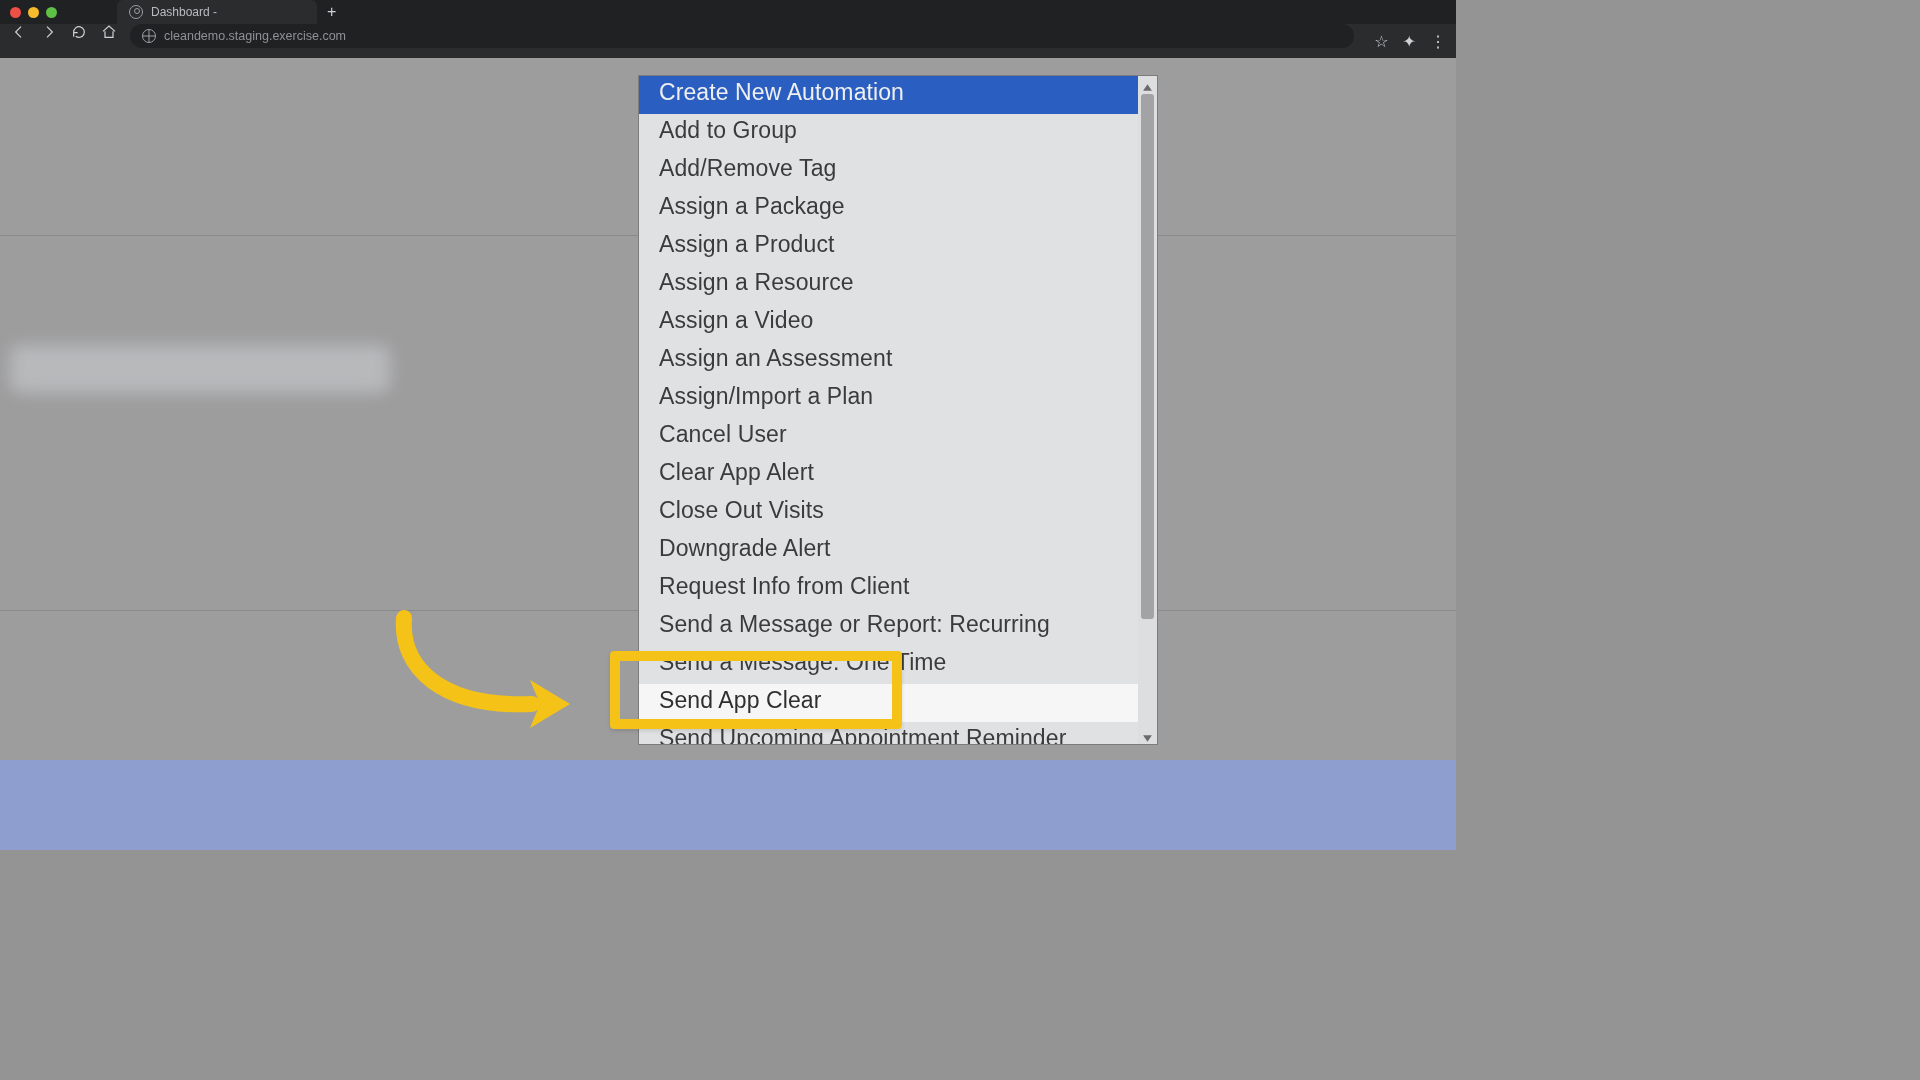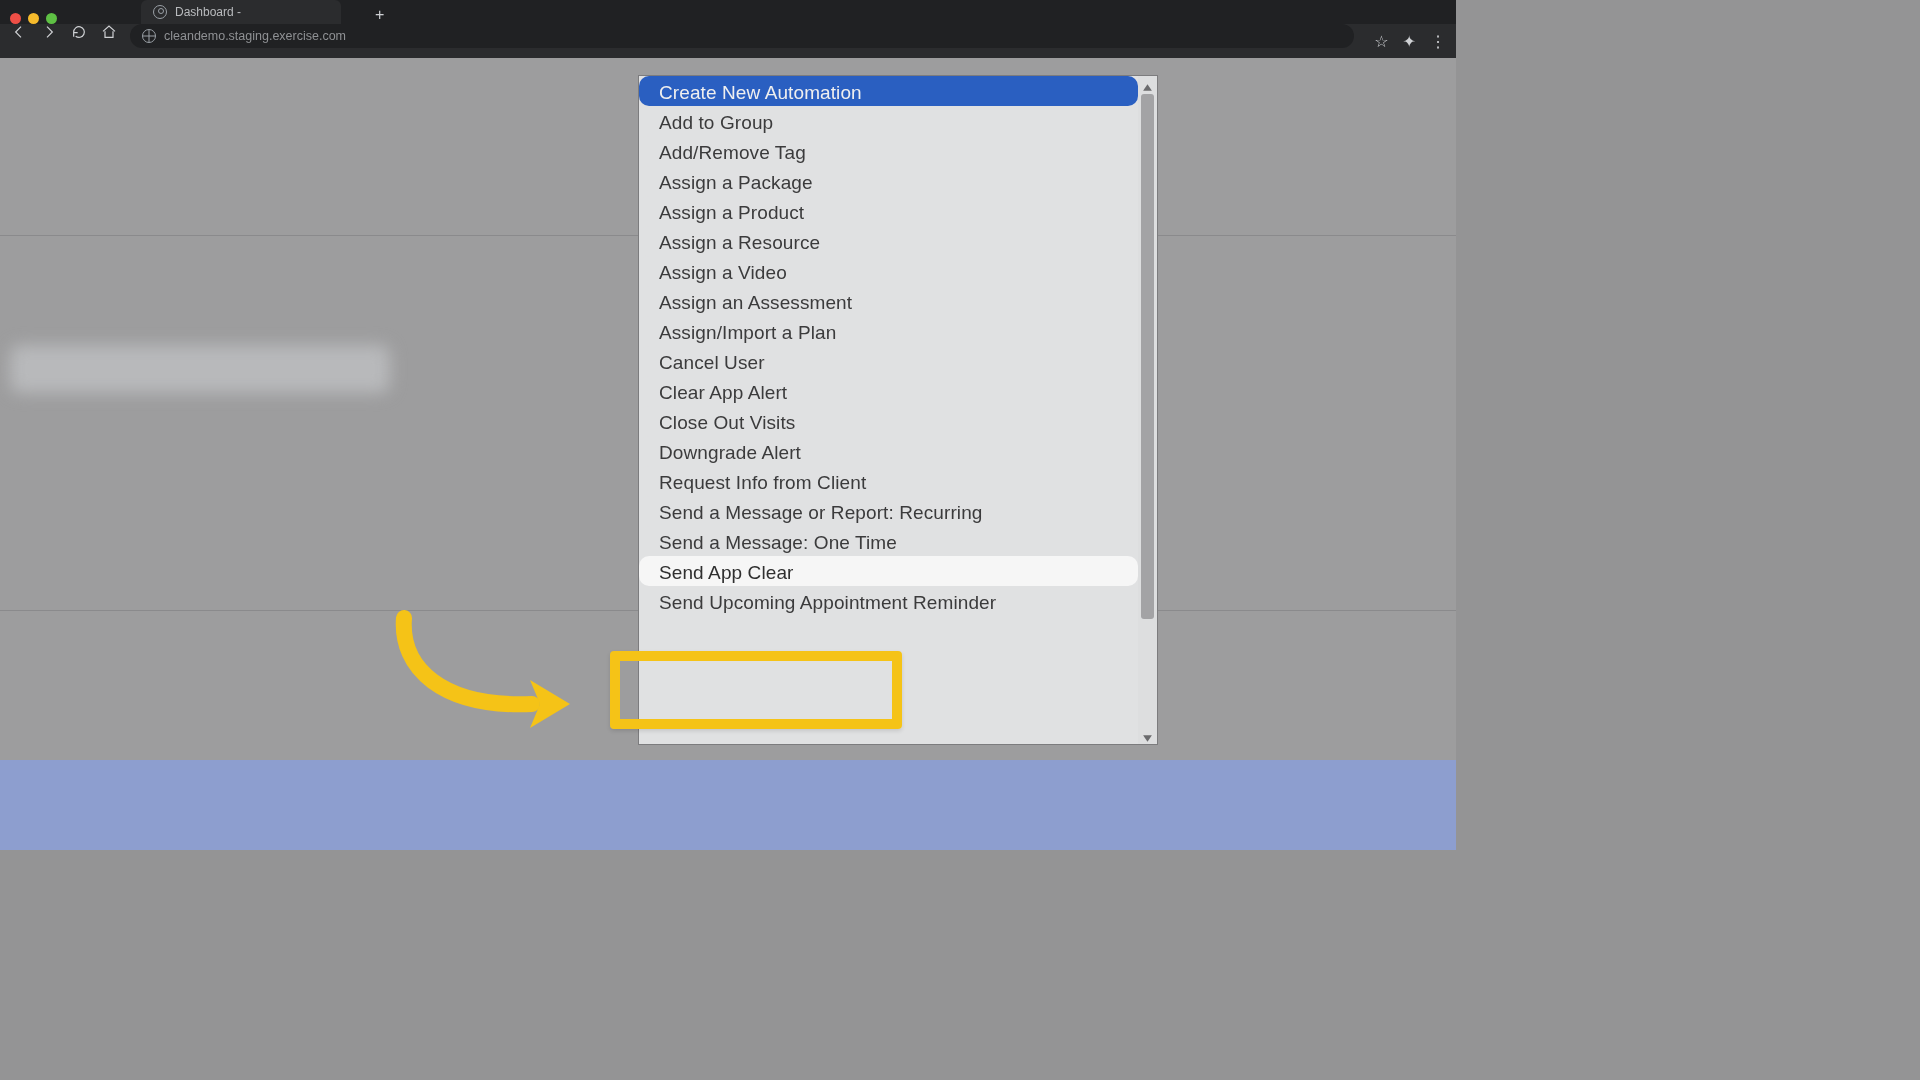--- a/index.html
+++ b/index.html
@@ -16,23 +16,23 @@
     .browser-chrome {
       width: 1456px;
       background: #2b2c2e;
       position: absolute;
       top: 0; left: 0;
       border-radius: 10px 10px 0 0;
     }
     .tab-strip {
       height: 24px;
       display: flex;
-      align-items: flex-end;
+      align-items: center;
       padding-left: 10px;
-      gap: 24px;
+      gap: 0;
       background: #202123;
     }
     .traffic-lights { display: flex; gap: 7px; margin-right: 60px; }
     .traffic-light { width: 11px; height: 11px; border-radius: 50%; }
     .tl-red { background: #ee4f46; }
     .tl-yellow { background: #f6bb2c; }
     .tl-green { background: #5ec044; }
 
     .tab {
       display: flex; align-items: center; gap: 8px;
@@ -104,25 +104,24 @@
     .dropdown {
       position:absolute; top:75px; left:638px; width:520px; height:670px;
       background:#e0e1e2; border:1px solid #7c7c7e;
       font-family: "Helvetica Neue", Arial, sans-serif;
     }
     .dd-viewport{
       position:absolute; inset:0 19px 0 0; 
       overflow:hidden;
     }
     .dd-option{
-      height:30px; line-height:33.3px; padding:0 14px 0 20px;
-      font-size:19px; color:#3b3b3c; letter-spacing:0.1px;
+      height:38px; line-height:33.3px; padding:0 14px 0 20px;
+      font-size:23px; color:#3b3b3c; letter-spacing:0.1px;
       white-space:nowrap;
       background:#e0e1e2;
-      border-radius:10px;
     }
     .dd-option.selected{
       background:#2a5fc1; color:#efefef;
     }
     .dd-option.hovered{
       background:#f6f6f6; color:#2f2f2f;
     }
     .dd-scrollbar{
       position:absolute; top:0; right:0; width:19px; height:100%;
       background:#dddedf;

